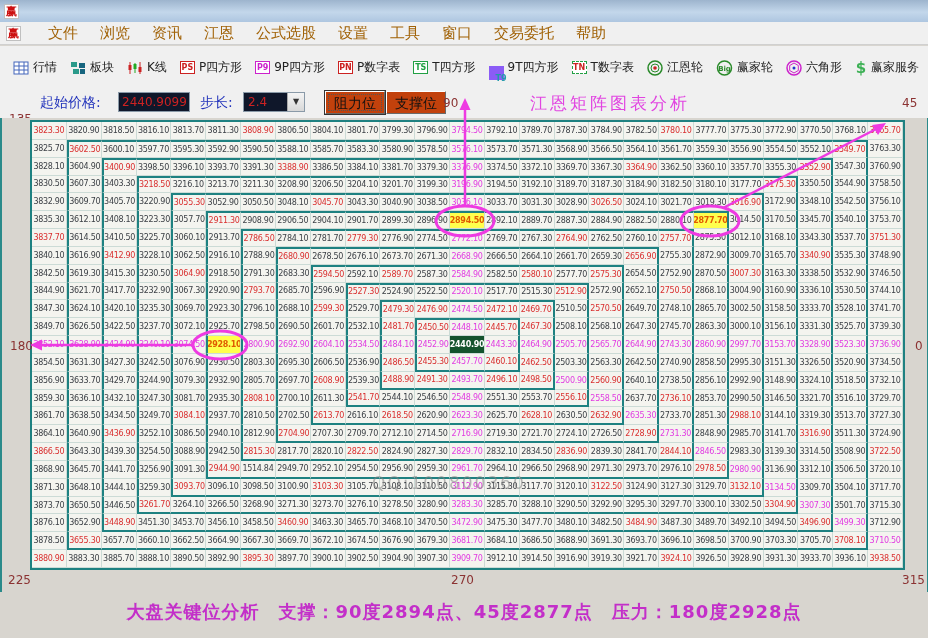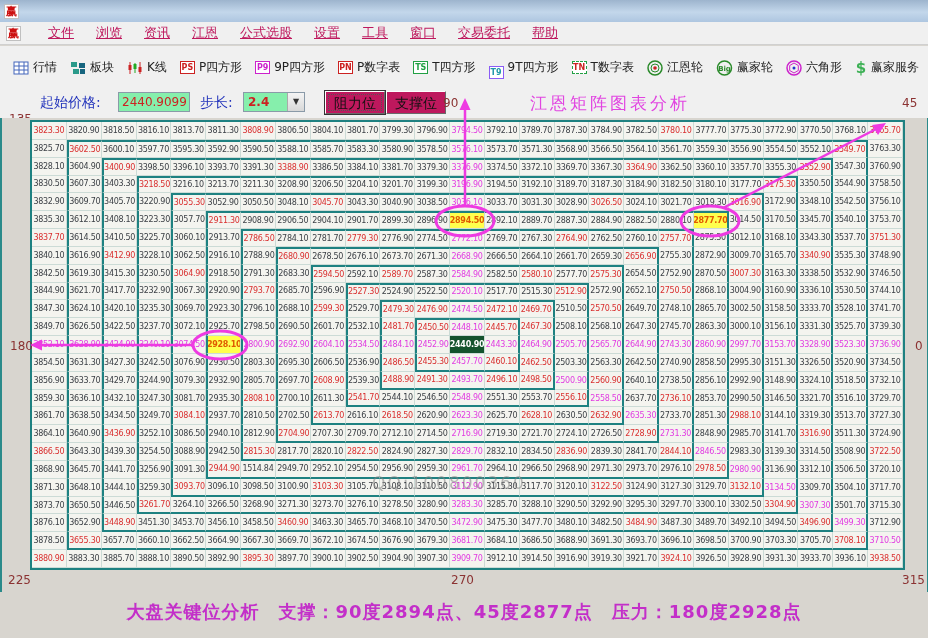--- a/index.html
+++ b/index.html
@@ -9,45 +9,45 @@
   
   .titlebar { position:absolute; left:0; top:0; width:928px; height:22px;
     background:linear-gradient(#9db4cd,#c3d7eb 55%,#aec6e0); display:flex; align-items:center; padding-left:4px; }
   .app-logo { width:15px; height:15px; background:#fff; border:1px solid #c0c0c0; color:#cc1111;
     font-size:11px; font-weight:bold; line-height:13px; text-align:center; margin-right:5px; }
   .title-text { font-size:12px; color:#22324e; }
 
   
   .menubar { position:absolute; left:0; top:22px; width:928px; height:23px; background:#f0f0f0;
     display:flex; align-items:center; gap:22px; padding-left:6px; border-bottom:1px solid #d0d0d0; }
-  .menu-item { font-size:13px; color:#be185d; cursor:default;text-decoration:underline; }
+  .menu-item { font-size:15px; color:#a16207; cursor:default; }
 
   
   .toolbar { position:absolute; left:0; top:46px; width:928px; height:44px; background:#f0f0f0;
     display:flex; align-items:center; gap:7px; padding-left:10px; border-bottom:1px solid #c9c9c9; }
   .tool { display:flex; align-items:center; gap:4px; padding:2px 3px; }
   .tool-label { font-size:12px; color:#222; white-space:nowrap; }
   .badge { width:15px; height:13px; font-size:8px; font-weight:bold; text-align:center; line-height:12px; background:#fff; }
   .b-red    { border:1px solid #cc2222; color:#cc2222; }
   .b-mag    { border:1px solid #cc22cc; color:#cc22cc; }
   .b-green  { border:1px solid #22a044; color:#22a044; }
-  .b-teal   { border:1px solid #8b5cf6; color:#2299aa;margin-top:10px; }
+  .b-teal   { border:7px solid #8b5cf6; color:#2299aa;margin-top:10px; }
   .b-grdash { border:1px dashed #22a044; color:#cc2222; }
 
   
   .controls { position:absolute; left:0; top:88px; width:928px; height:30px; background:#f0f0f0; }
   .deg { position:absolute; font-size:12px; color:#8b3232; }
   .lbl-blue { position:absolute; font-size:14px; color:#2233bb; }
-  .txt-input { position:absolute; height:20px; background:#86efac; border:1px solid #8a9aa8;
+  .txt-input { position:absolute; height:20px; background:#0f172a; border:1px solid #8a9aa8;
     font-size:12px; color:#cc2222; padding:2px 3px; font-family:"DejaVu Sans",sans-serif; }
-  .combo { position:absolute; height:20px; background:#86efac; border:1px solid #8a9aa8; display:flex;font-weight:bold; }
+  .combo { position:absolute; height:20px; background:#0f172a; border:1px solid #8a9aa8; display:flex; }
   .combo-text { flex:1; font-size:12px; color:#cc2222; padding:2px 4px; }
   .combo-btn { width:17px; background:linear-gradient(#f4f4f4,#d8d8d8); border-left:1px solid #aaa;
     font-size:8px; color:#333; text-align:center; line-height:18px; }
-  .btn3d { position:absolute; height:23px; background:#be185d; border:1px solid;
+  .btn3d { position:absolute; height:23px; background:#c2410c; border:1px solid;
     border-color:#ffffff #6a6a6a #6a6a6a #ffffff; font-size:14px; color:#111; text-align:center;
     font-family:"DejaVu Sans",sans-serif; padding:0 8px; line-height:20px; }
   .btn-default { outline:1px solid #333; }
   .btn-default::after { content:""; position:absolute; inset:2px; border:1px dotted #555; }
   .heading { position:absolute; font-size:17px; letter-spacing:3px; color:#e145e1; font-weight:400; }
 
   
   .grid-region { position:absolute; left:0; top:118px; width:928px; height:474px; background:#d8d5cf;
     border-left:2px solid #2a8a8a; border-right:1px solid #2a8a8a; }
   .gann-grid { position:absolute; left:28px; top:2px; width:875px; height:450px;

